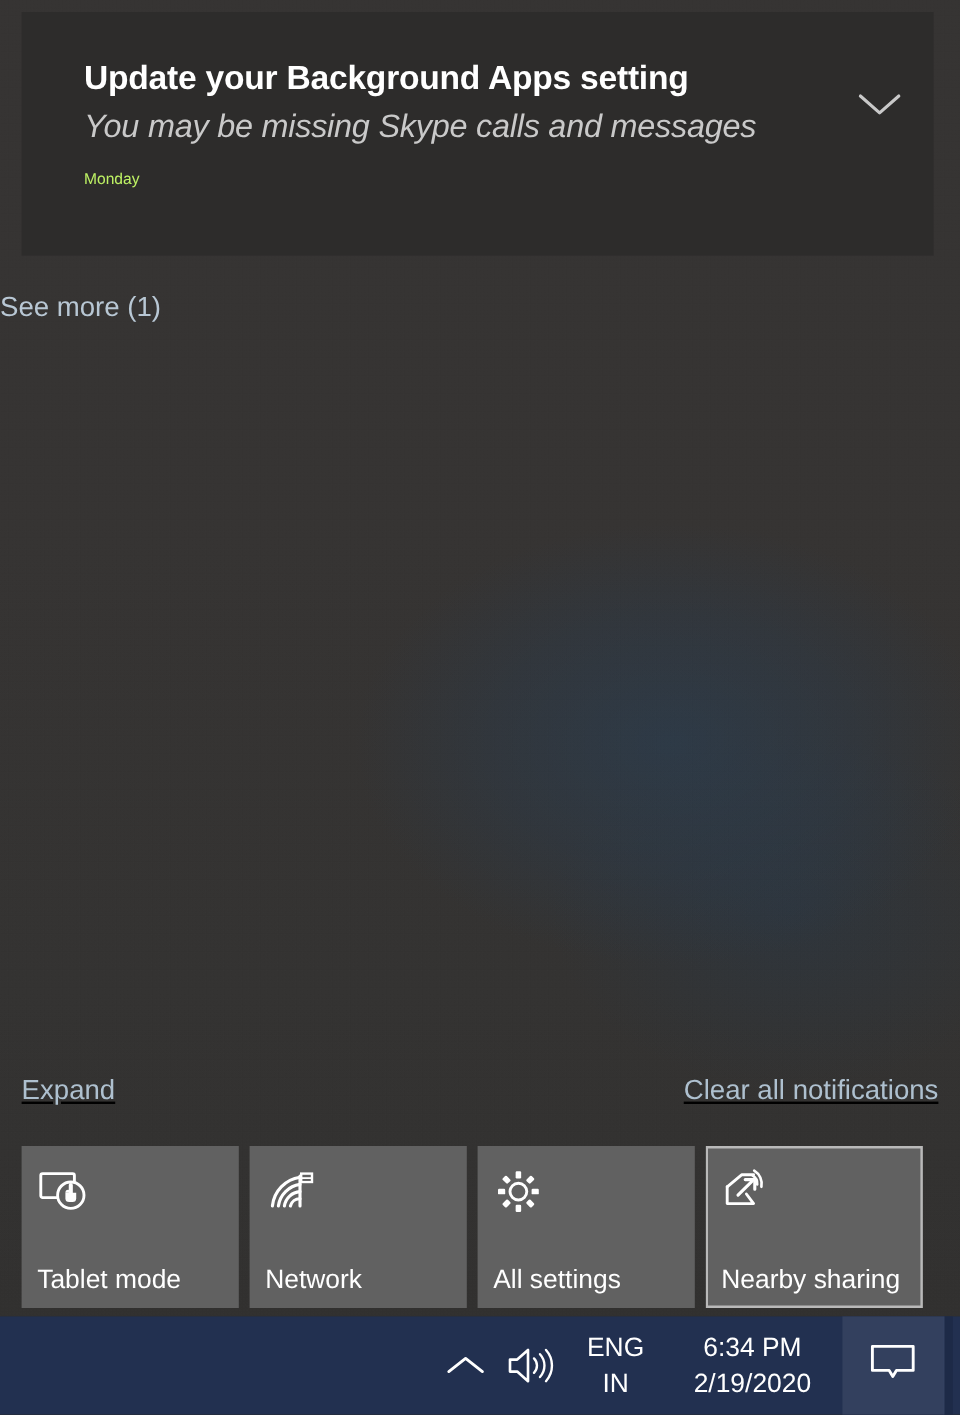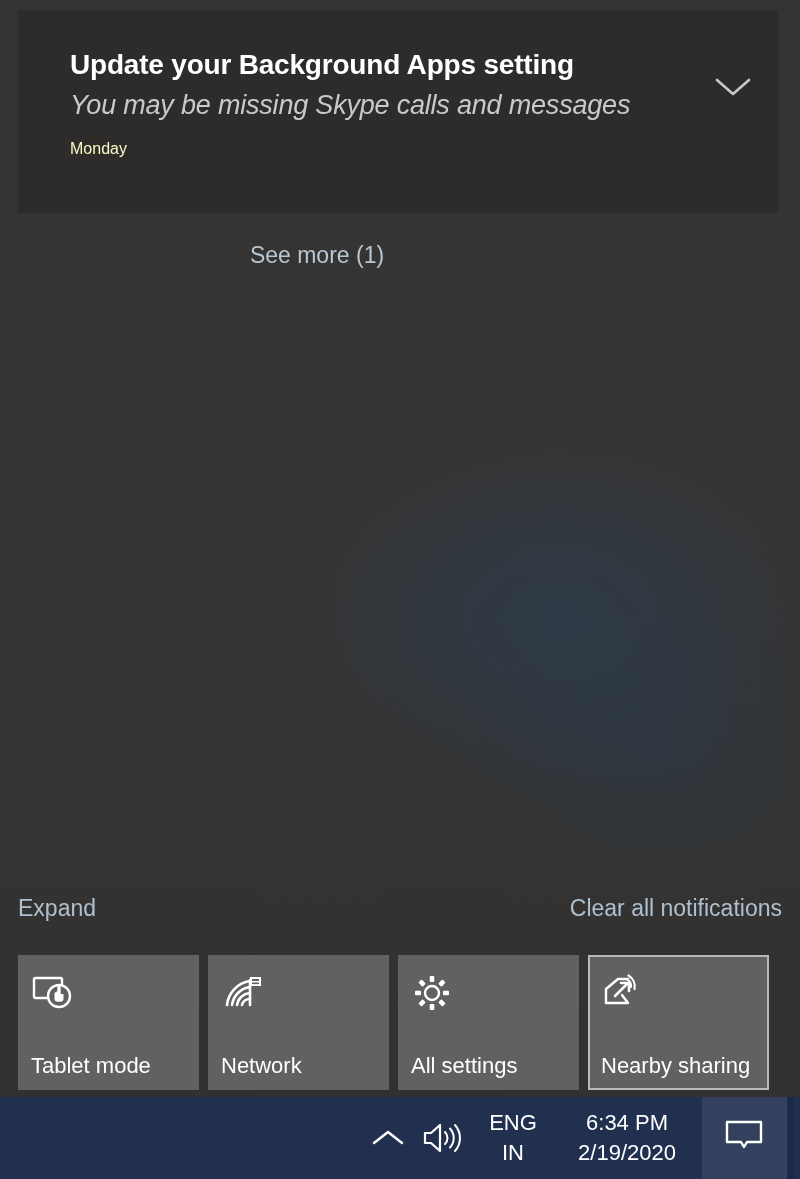--- a/index.html
+++ b/index.html
@@ -80,22 +80,22 @@
     white-space: nowrap;
     overflow: hidden;
     text-overflow: clip;
     width: 650px;
     letter-spacing: -0.2px;
     font-style: italic;
   }
 
   .notif-time {
     margin-top: 15px;
-    font-size: 16px;
-    color: #fef9c3;
+    font-size: 13px;
+    color: #bef264;
     line-height: 24px;
   }
 
   .notif-chevron {
     position: absolute;
     right: 22px;
     top: 60px;
     width: 46px;
     height: 34px;
     display: flex;
@@ -103,41 +103,41 @@
     justify-content: center;
   }
   .notif-chevron svg { display: block; }
 
   
   .see-more-row {
     position: absolute;
     left: 0;
     top: 240px;
     width: 634px;
-    text-align: center;
   }
   .see-more-link {
     display: inline-block;
     font-size: 23px;
     color: #b8c7d4;
     line-height: 30px;
     cursor: pointer;
   }
 
   
   .links-row {
     position: absolute;
     left: 0;
     top: 888px;
     width: 800px;
     height: 40px;
     padding: 0 18px;
     display: flex;
     align-items: center;
     justify-content: space-between;
+    text-decoration: underline;
   }
   .ac-link {
     font-size: 23px;
     color: #aec0cf;
     line-height: 32px;
     cursor: pointer;
     white-space: nowrap;
   }
 
   

